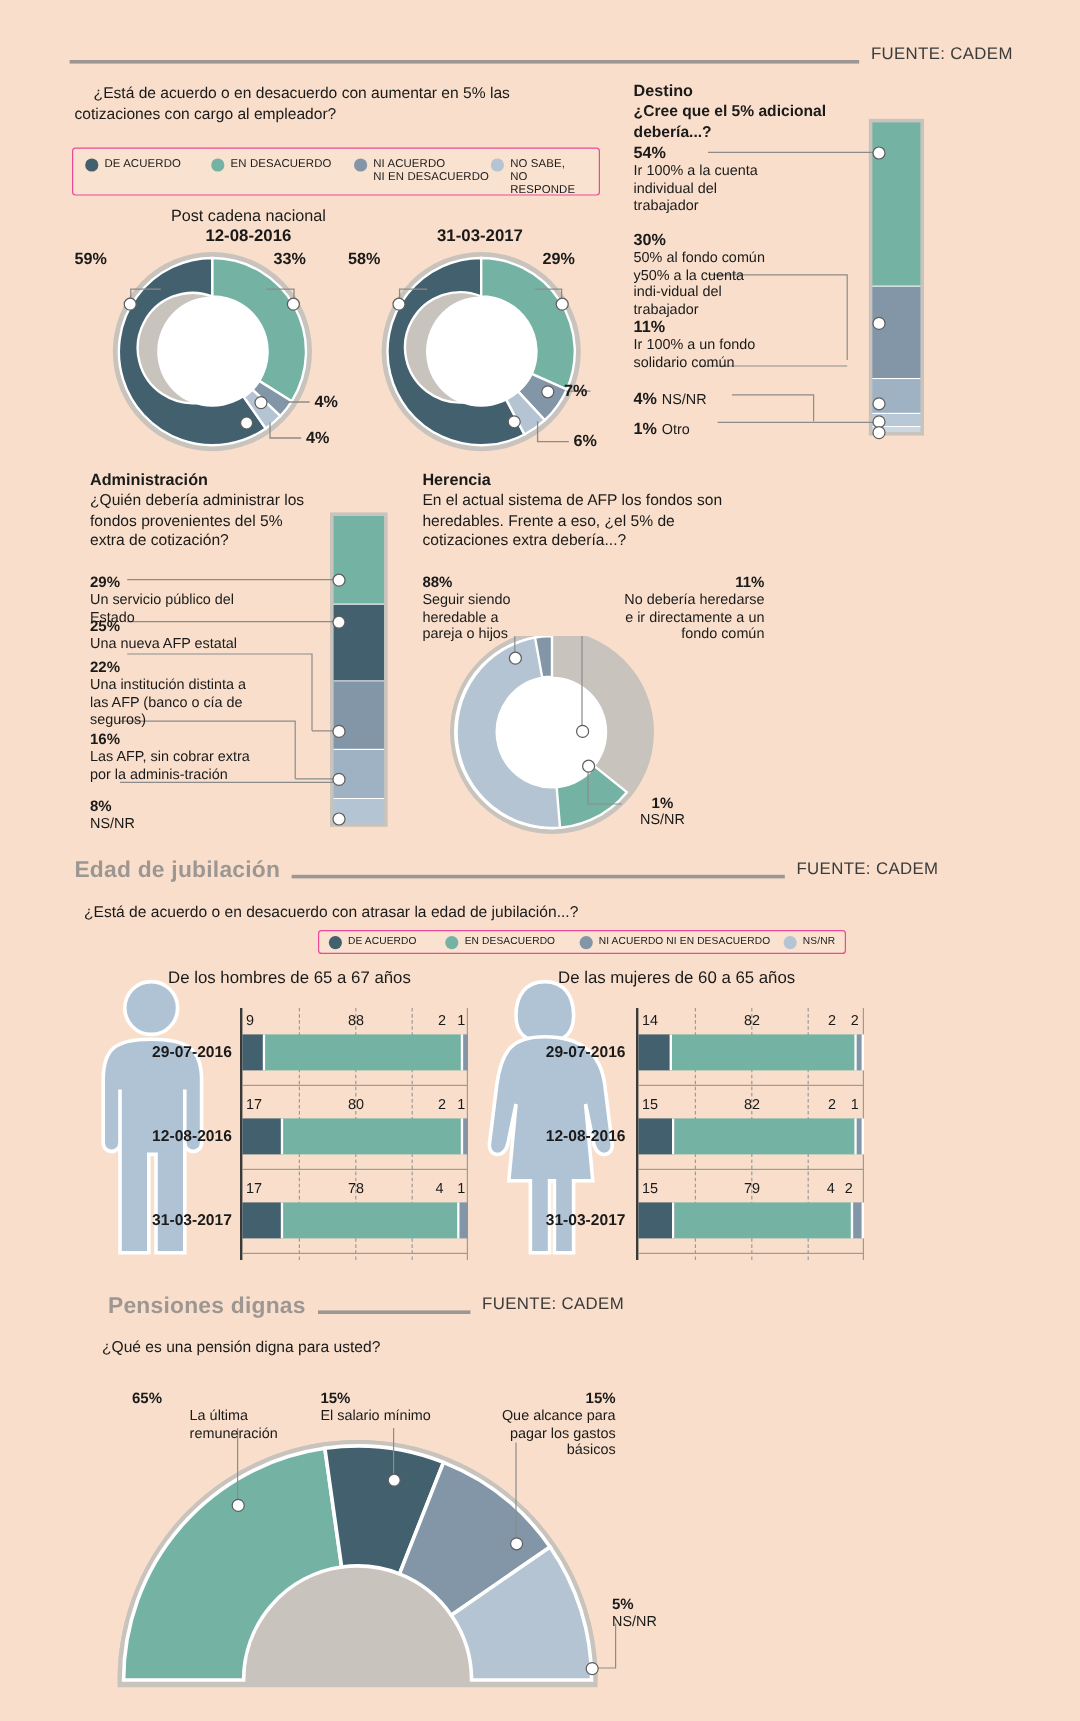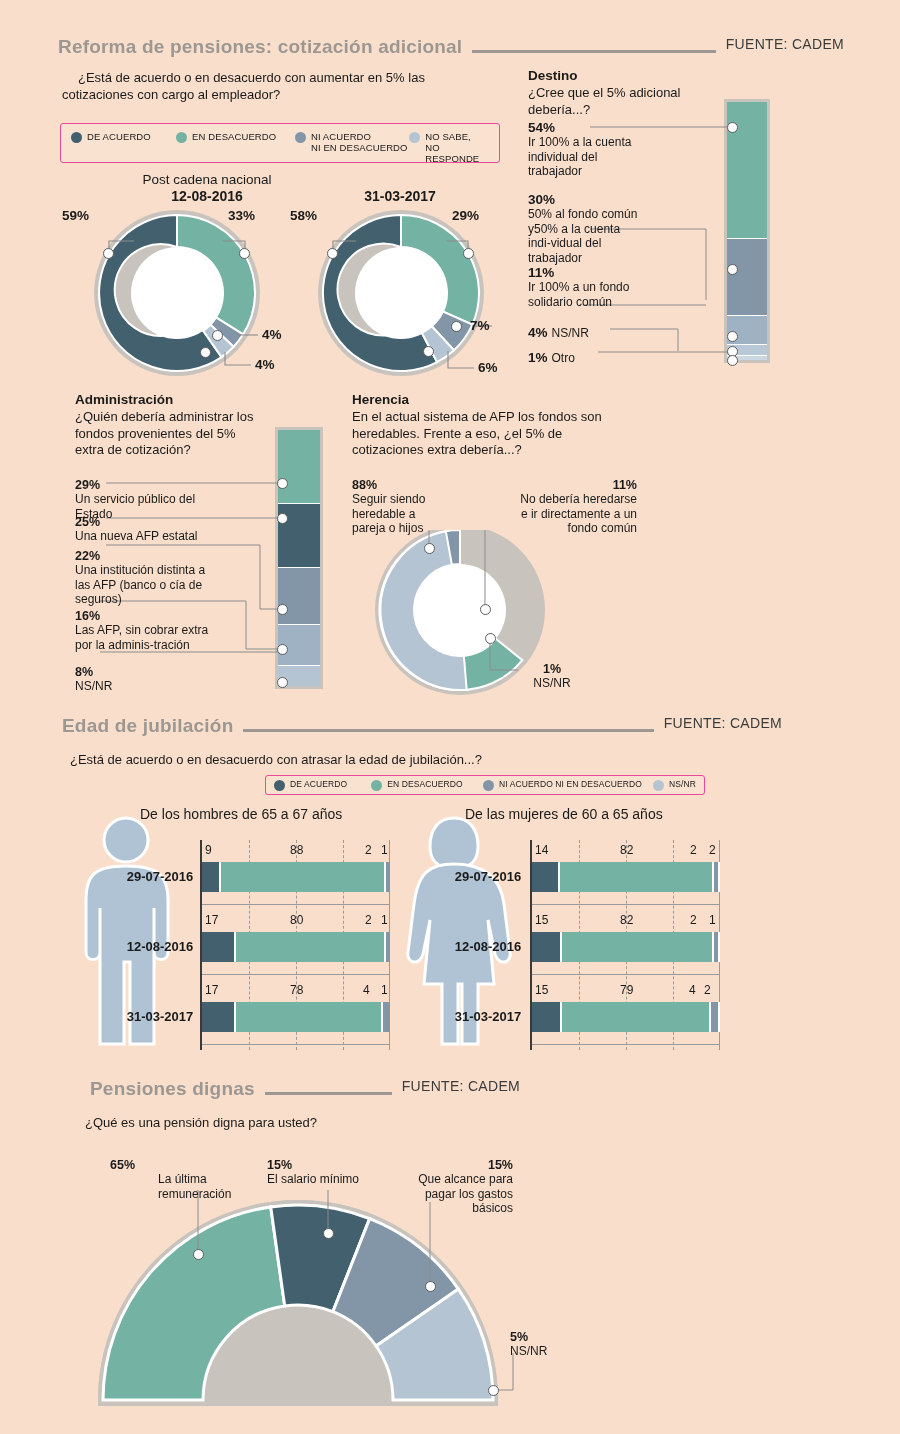--- a/index.html
+++ b/index.html
@@ -50,21 +50,20 @@
   }
 
   .barnum{font-size:12px;}
 </style>
 </head>
 <body>
 
 <div class="canvas">
 
   <div class="abs sec-head" style="left:58px;top:36px;width:786px;">
-    <div class="sec-title">Reforma de pensiones: cotización adicional</div>
     <div class="sec-rule"></div>
     <div class="sec-src">FUENTE: CADEM</div>
   </div>
 
   <div class="abs question" style="left:62px;top:70px;width:425px;text-indent:16px;">¿Está de acuerdo o en desacuerdo con aumentar en 5% las cotizaciones con cargo al empleador?</div>
 
   <div class="abs legend" style="left:60px;top:123px;width:440px;height:40px;">
     <div class="li" style="width:115px;">
       <span class="dot" style="background:#42606E"></span>
       <span class="lbl">DE ACUERDO</span>
@@ -142,21 +141,21 @@
   <div class="abs knob" style="left:463px;top:248px;"></div>
   <div class="abs knob" style="left:451px;top:321px;"></div>
   <div class="abs knob" style="left:423px;top:346px;"></div>
 
   <div class="abs pct" style="left:290px;top:208px;">58%</div>
   <div class="abs pct" style="left:452px;top:208px;">29%</div>
   <div class="abs pct" style="left:470px;top:318px;">7%</div>
   <div class="abs pct" style="left:478px;top:360px;">6%</div>
 
   <div class="abs subhead" style="left:528px;top:68px;">Destino</div>
-  <div class="abs subtxt" style="left:528px;top:85px;width:190px;">¿Cree que el 5% adicional debería...?</div>
+  <div class="abs subtxt" style="left:528px;top:85px;width:190px;font-weight:bold;">¿Cree que el 5% adicional debería...?</div>
 
   <div class="abs" style="left:724px;top:99px;width:46px;height:264px;background:#C9C3BD;padding:3px;box-sizing:border-box;">
     <div style="width:100%;height:100%;display:flex;flex-direction:column;">
       <div style="flex:54;background:#74B3A3;border-bottom:1.5px solid #fff;"></div>
       <div style="flex:30;background:#8296A8;border-bottom:1.5px solid #fff;"></div>
       <div style="flex:11;background:#9FB2C3;border-bottom:1.5px solid #fff;"></div>
       <div style="flex:4;background:#B9C8D6;border-bottom:1.5px solid #fff;"></div>
       <div style="flex:1.5;background:#CBD7E1;"></div>
     </div>
   </div>

